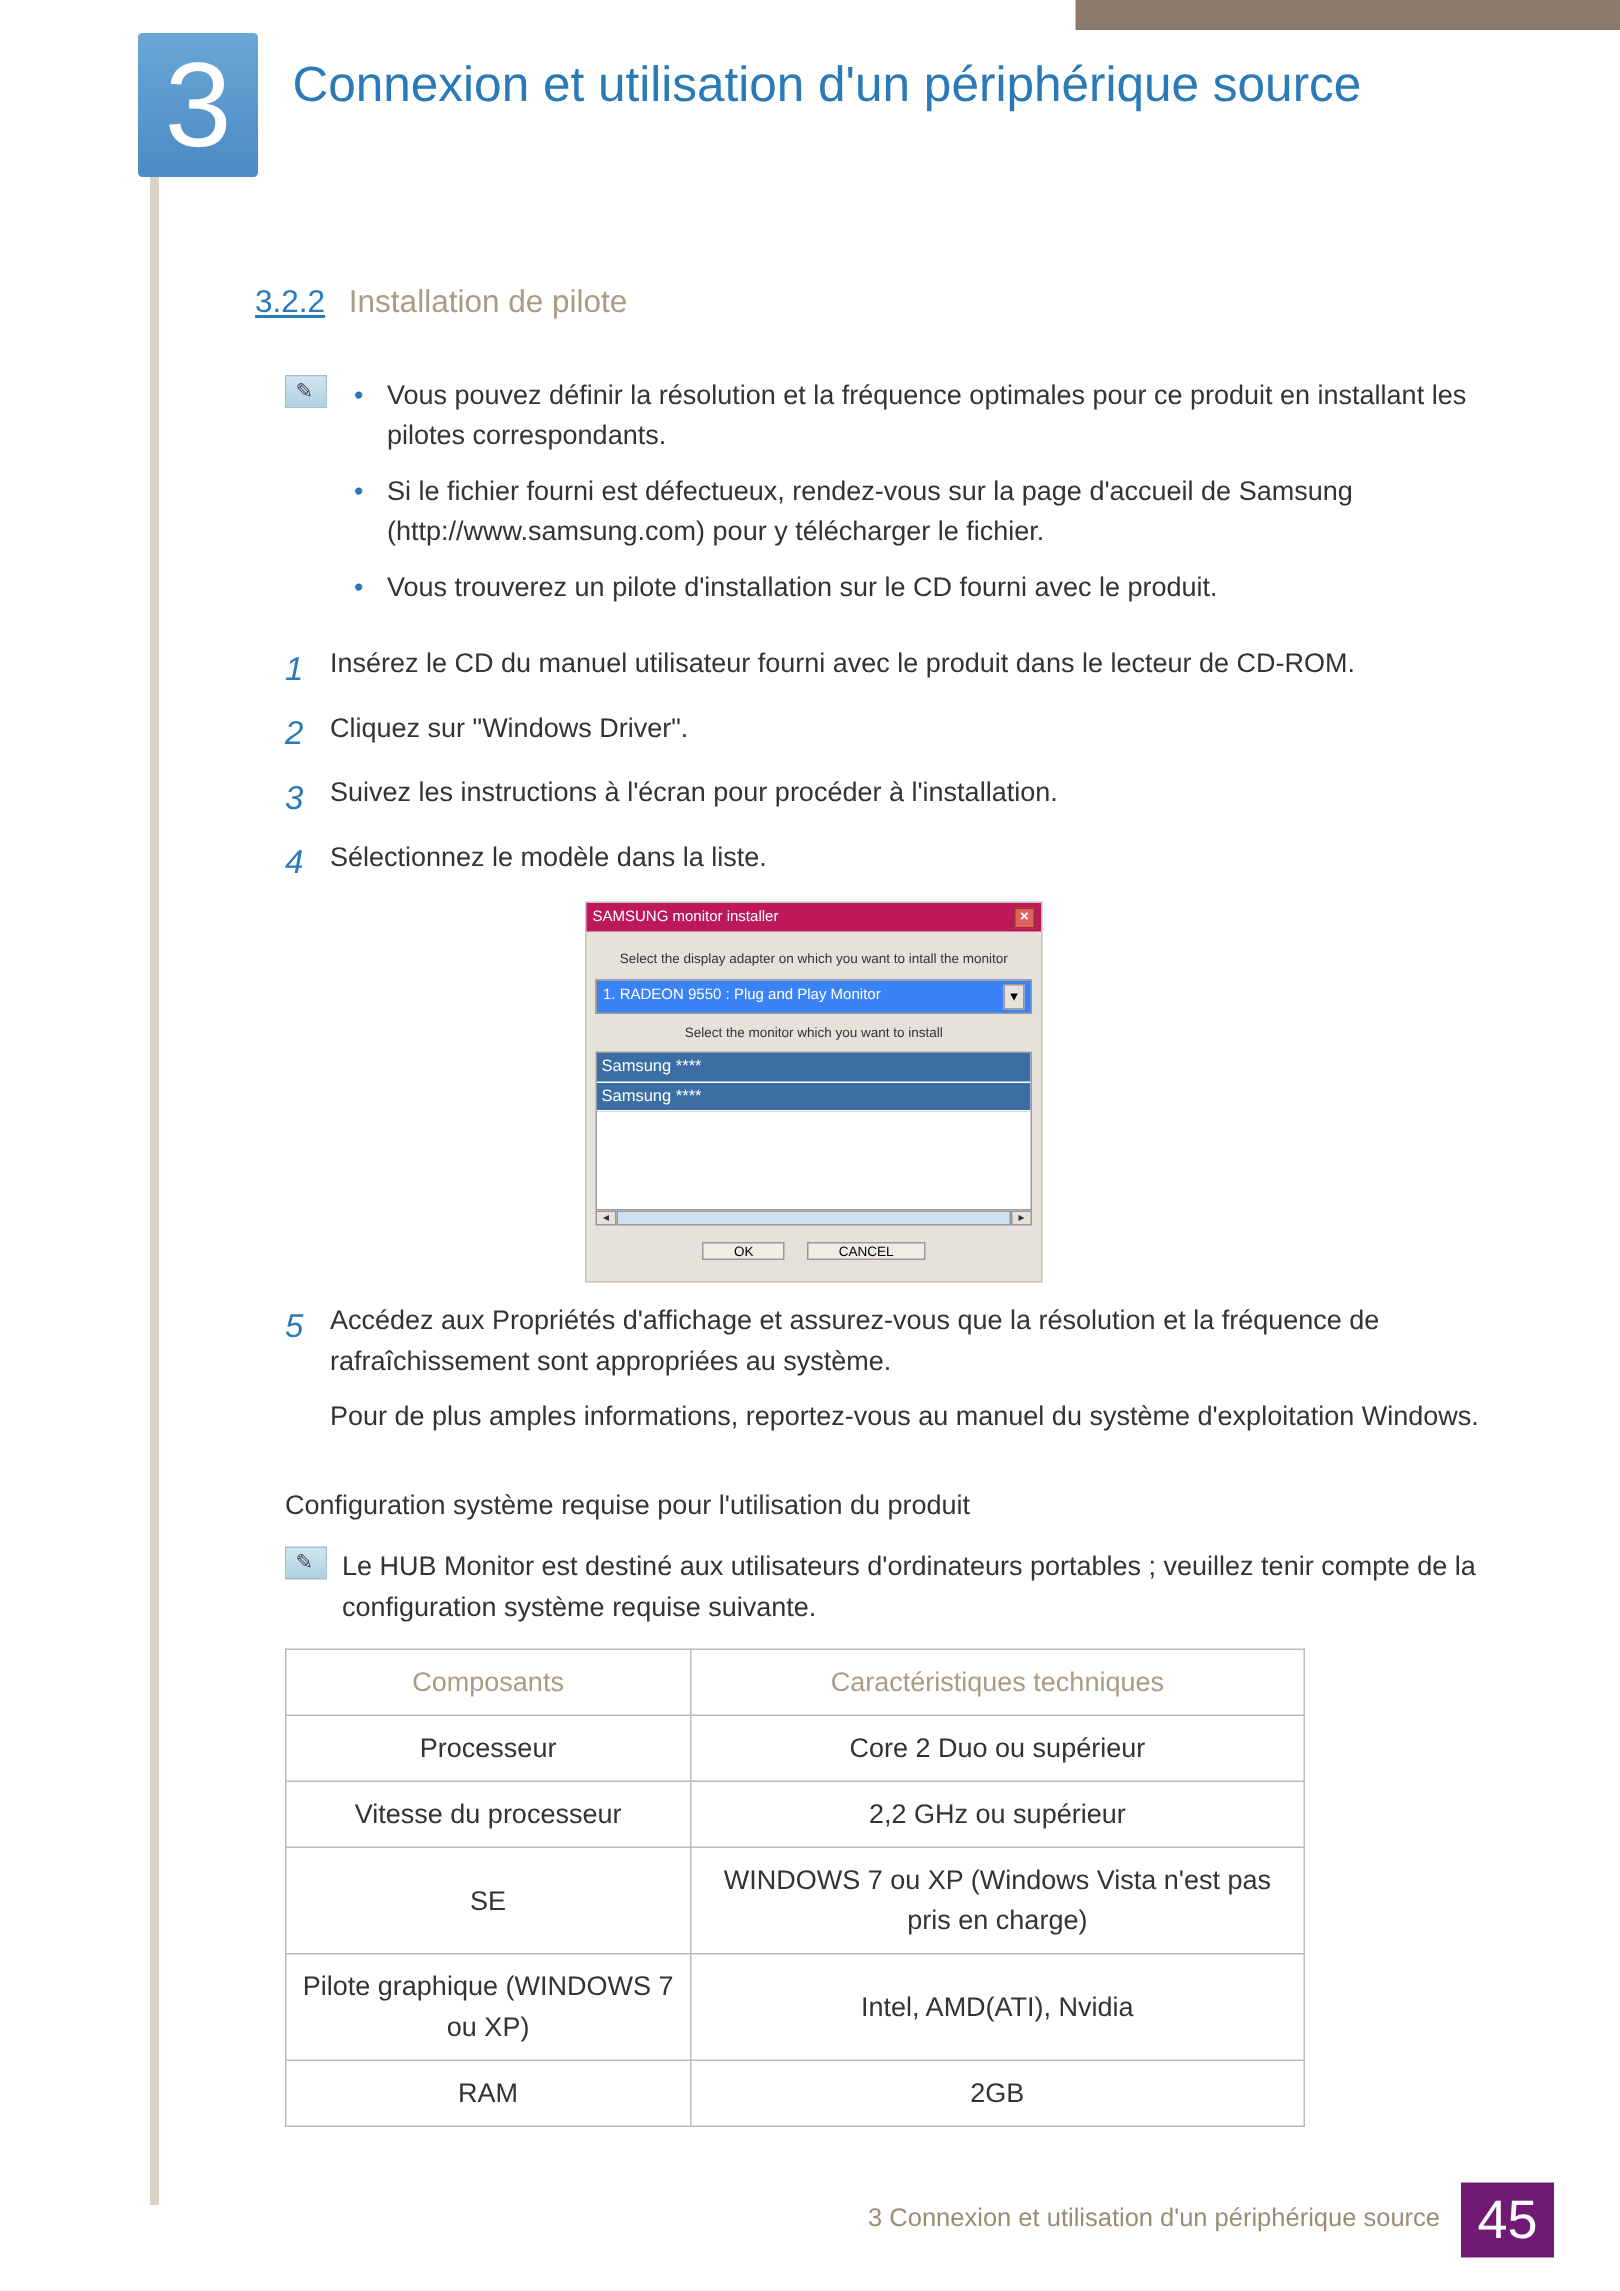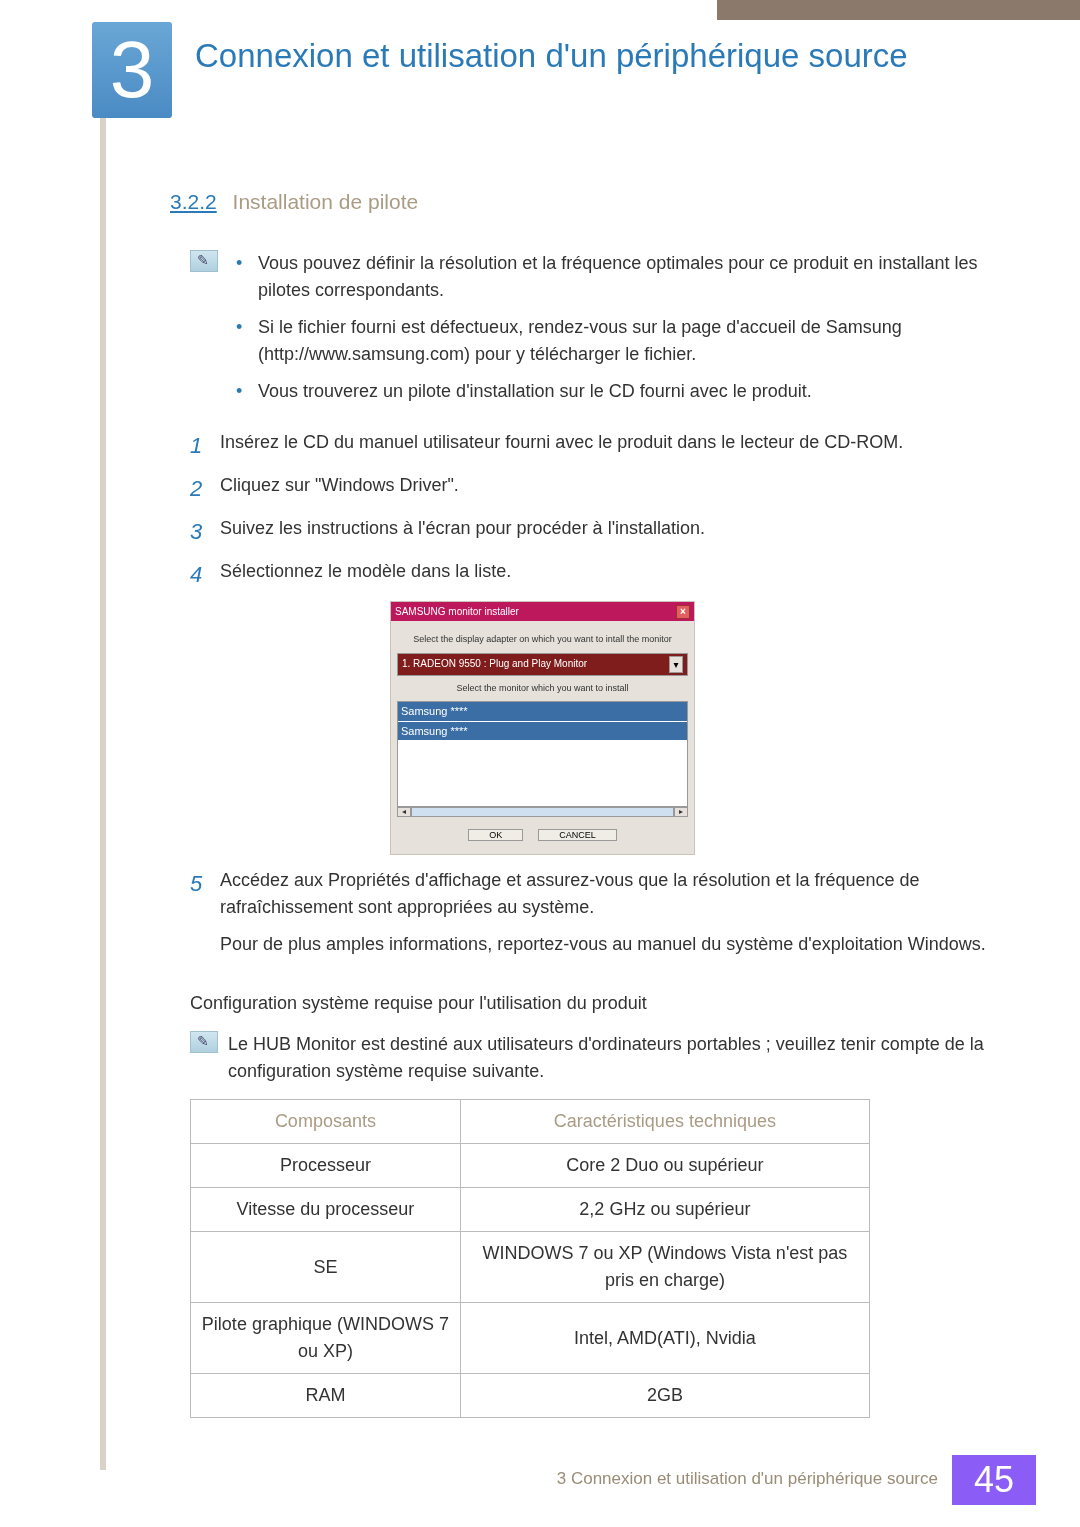--- a/index.html
+++ b/index.html
@@ -117,21 +117,21 @@
   .inst-close {
     background: #e06060;
     border: 1px solid #a03030;
     width: 14px; height: 14px;
     text-align: center; line-height: 12px;
     color: #fff; font-weight: bold;
   }
   .inst-body { padding: 6px; }
   .inst-label { text-align: center; margin: 6px 0; font-size: 9px; }
   .inst-select {
-    background: #7f1d1d; color: #fff;
+    background: #3b82f6; color: #fff;
     border: 1px solid #999; padding: 2px 4px;
     display: flex; justify-content: space-between;
   }
   .inst-select .arrow {
     background: #e6e2db; color: #000;
     width: 14px; text-align: center;
     border: 1px solid #999;
   }
   .inst-list {
     background: #fff; border: 1px solid #999;
@@ -179,24 +179,24 @@
     display: flex;
     align-items: stretch;
     height: 50px;
   }
   .footer-text {
     color: #9a8c76;
     font-size: 17px;
     padding: 14px 14px 0 0;
   }
   .footer-page {
-    background: #8b5cf6;
+    background: #701a75;
     color: #fff;
     font-size: 36px;
-    width: 84px;
+    width: 62px;
     text-align: center;
     line-height: 50px;
   }
 </style>
 </head>
 <body>
 
 <div class="header-bar"></div>
 <div class="left-stripe"></div>
 

